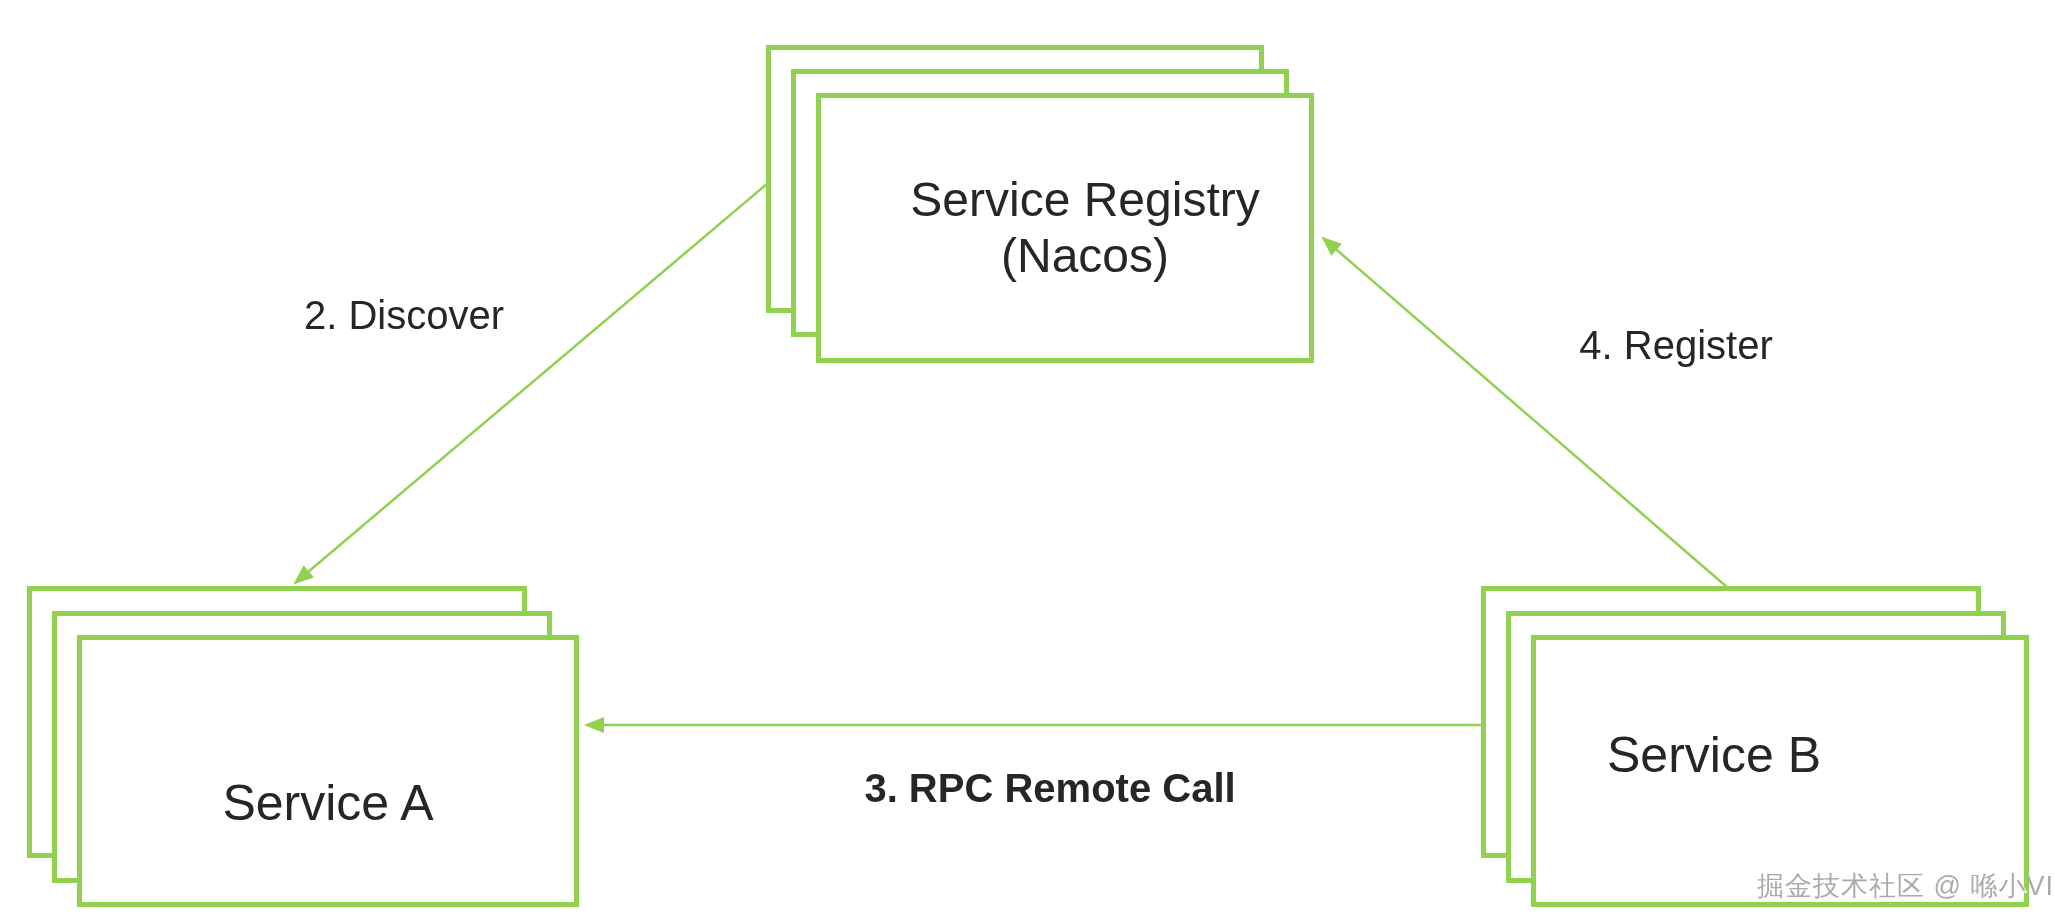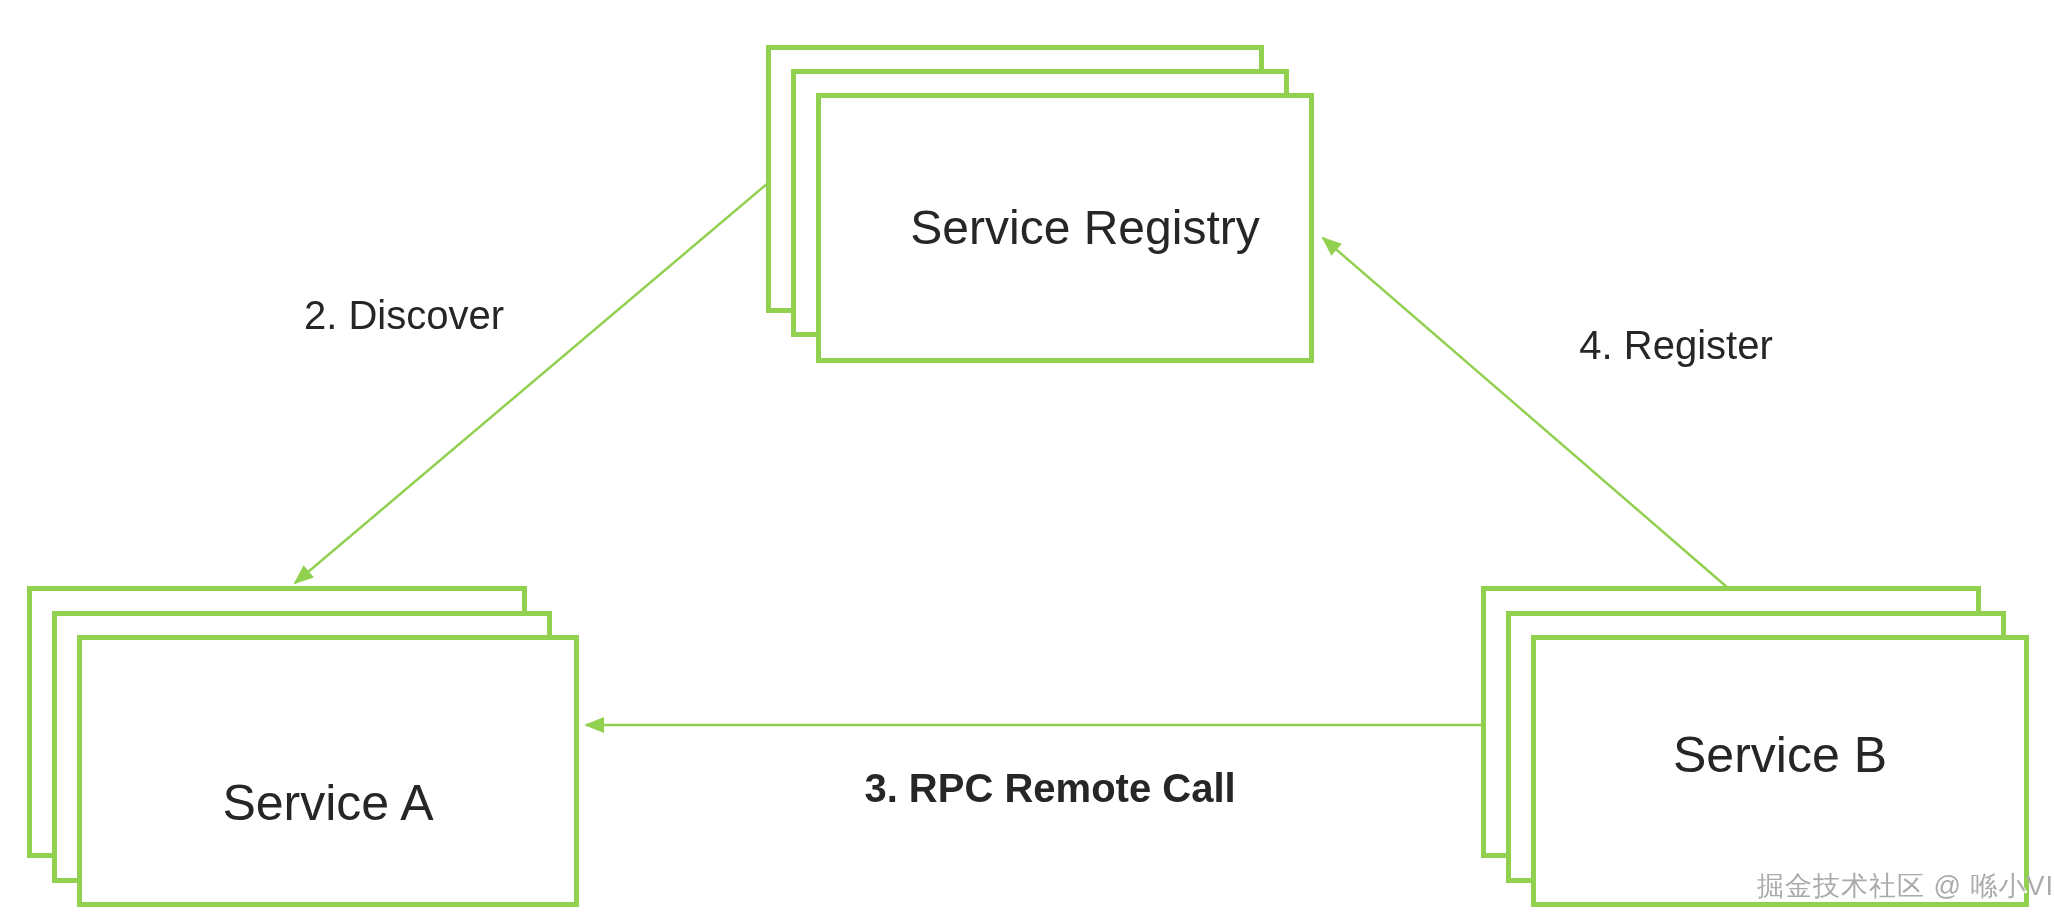--- a/index.html
+++ b/index.html
@@ -62,37 +62,38 @@
 <body>
 
 <div class="canvas">
 
   <div>
     <div class="box" style="left:766px;top:45px;width:498px;height:268px;"></div>
     <div class="box" style="left:791px;top:69px;width:498px;height:268px;"></div>
     <div class="box" style="left:816px;top:93px;width:498px;height:270px;"></div>
     <div class="box-title registry" style="left:816px;top:93px;width:498px;height:270px;">
       <span>Service Registry</span>
+      <span>(Nacos)</span>
     </div>
   </div>
 
   <div>
     <div class="box" style="left:27px;top:586px;width:500px;height:272px;"></div>
     <div class="box" style="left:52px;top:611px;width:500px;height:272px;"></div>
     <div class="box" style="left:77px;top:635px;width:502px;height:272px;"></div>
     <div class="box-title" style="left:77px;top:635px;width:502px;height:336px;">
       <span>Service A</span>
     </div>
   </div>
 
   <div>
     <div class="box" style="left:1481px;top:586px;width:500px;height:272px;"></div>
     <div class="box" style="left:1506px;top:611px;width:500px;height:272px;"></div>
     <div class="box" style="left:1531px;top:635px;width:498px;height:272px;"></div>
-    <div class="box-title" style="left:1531px;top:635px;width:498px;height:240px;">
+    <div class="box-title" style="left:1465px;top:635px;width:498px;height:240px;">
       <span>Service B</span>
     </div>
   </div>
 
   <svg class="arrow-layer" viewBox="0 0 2054 924" xmlns="http://www.w3.org/2000/svg">
     <defs>
       <marker id="ah" markerUnits="userSpaceOnUse" markerWidth="22" markerHeight="18" refX="19" refY="9" orient="auto">
         <polygon points="1,1 21,9 1,17" fill="#92D050"></polygon>
       </marker>
     </defs>

